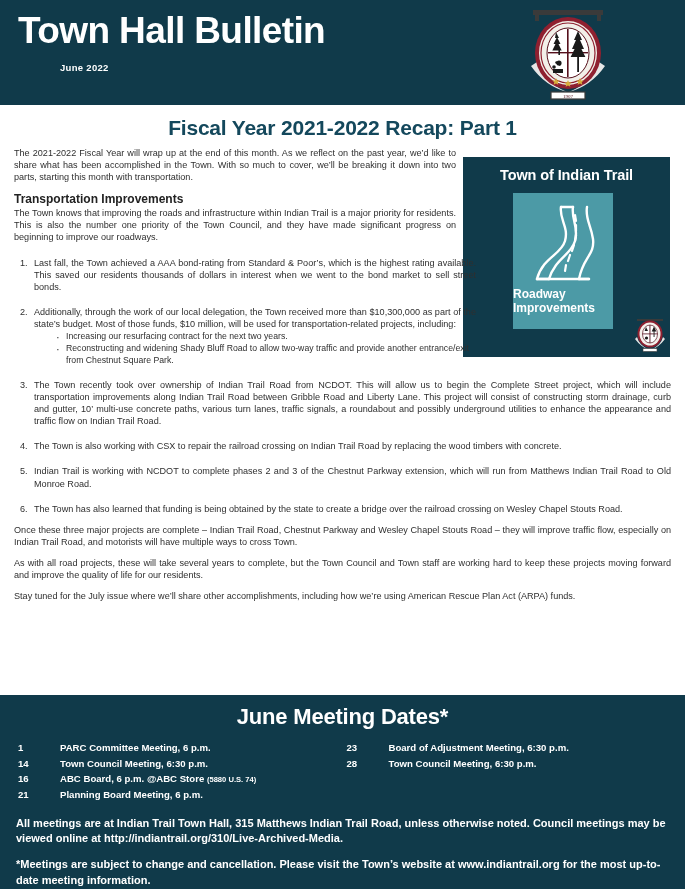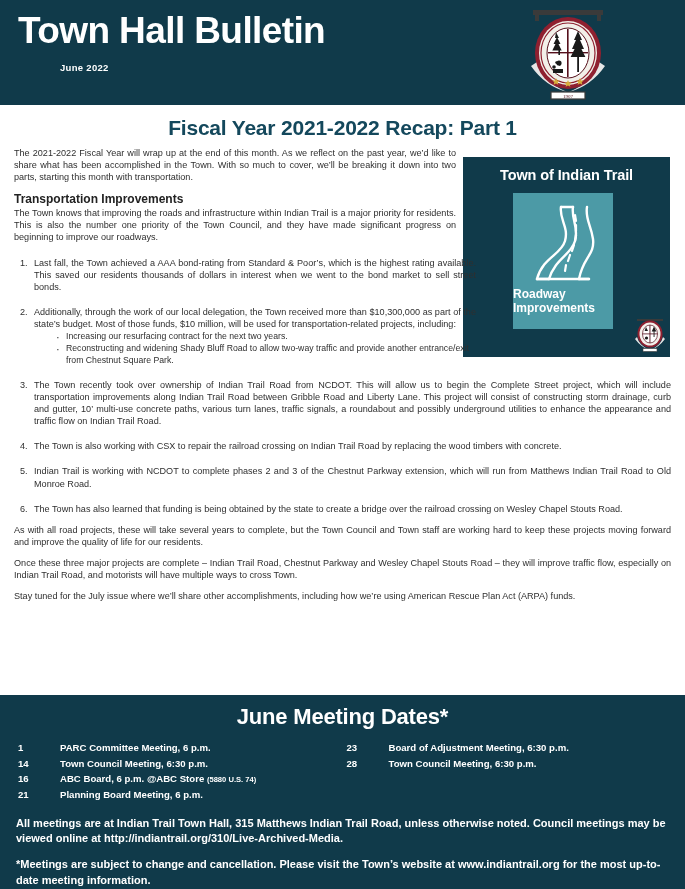--- a/index.html
+++ b/index.html
@@ -347,22 +347,22 @@
     </li>
     <li>
       <span>Indian Trail is working with NCDOT to complete phases 2 and 3 of the Chestnut Parkway extension, which will run from Matthews Indian Trail Road to Old Monroe Road.</span>
     </li>
     <li>
       <span>The Town has also learned that funding is being obtained by the state to create a bridge over the railroad crossing on Wesley Chapel Stouts Road.</span>
     </li>
   </ol>
 
   <div class="closing">
+    <p class="body-text">Once these three major projects are complete – Indian Trail Road, Chestnut Parkway and Wesley Chapel Stouts Road – they will improve traffic flow, especially on Indian Trail Road, and motorists will have multiple ways to cross Town.</p>
     <p class="body-text">As with all road projects, these will take several years to complete, but the Town Council and Town staff are working hard to keep these projects moving forward and improve the quality of life for our residents.</p>
-    <p class="body-text">Once these three major projects are complete – Indian Trail Road, Chestnut Parkway and Wesley Chapel Stouts Road – they will improve traffic flow, especially on Indian Trail Road, and motorists will have multiple ways to cross Town.</p>
     <p class="body-text last">Stay tuned for the July issue where we’ll share other accomplishments, including how we’re using American Rescue Plan Act (ARPA) funds.</p>
   </div>
 </div>
 
 <div class="footer">
   <div class="footer-title">June Meeting Dates*</div>
 
   <div class="meetings">
     <div class="meet-col">
       <div class="meet-row">

